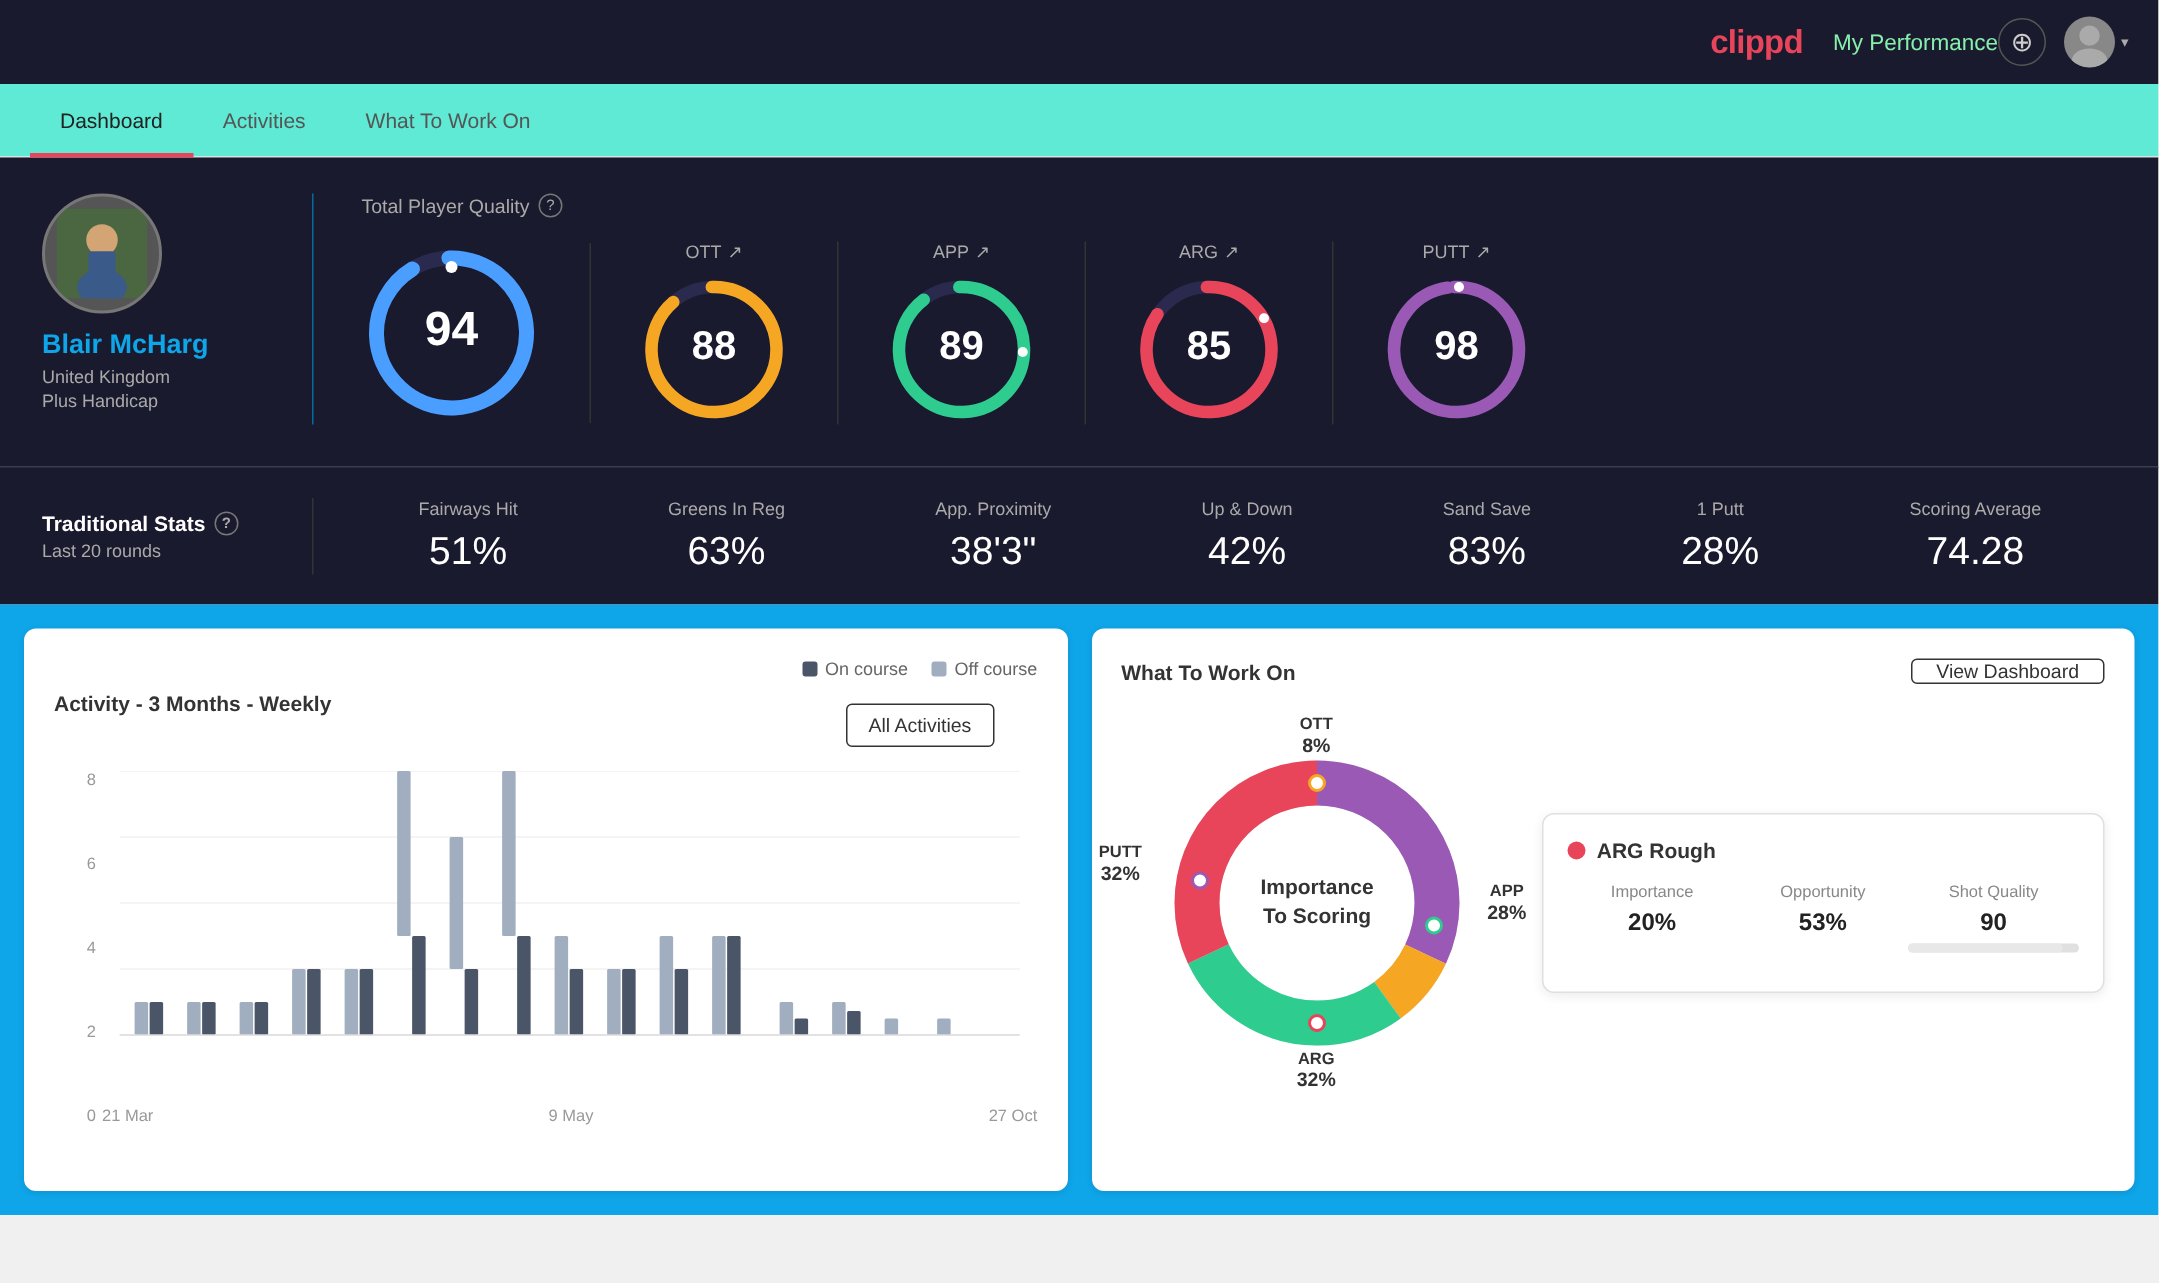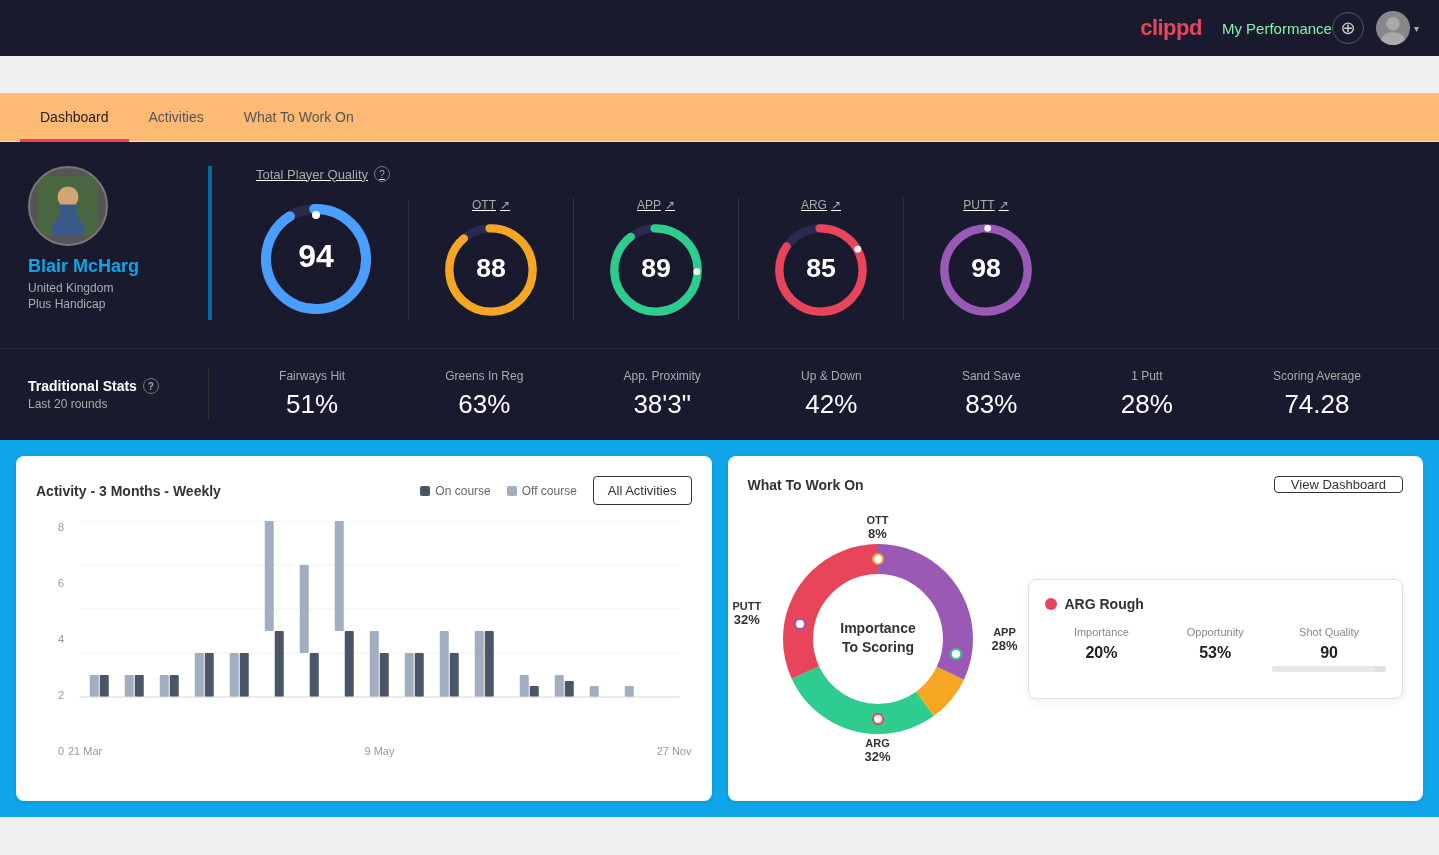--- a/index.html
+++ b/index.html
@@ -26,26 +26,25 @@
       background: none; border: none; cursor: pointer; display: flex; align-items: center; gap: 4px;
     }
     .avatar-circle {
       width: 34px; height: 34px; border-radius: 50%; background: #888;
       overflow: hidden; display: flex; align-items: center; justify-content: center;
     }
     .chevron { color: #aaa; font-size: 10px; }
 
     
     .nav-tabs {
-      background: #fdba74;
+      background: #5eead4;
       display: flex;
       align-items: center;
       border-bottom: 1px solid #e0e0e0;
       padding: 0 20px;
-      margin-top: 37px;
     }
     .nav-tab {
       padding: 16px 20px 14px;
       font-size: 14px;
       color: #555;
       cursor: pointer;
       border-bottom: 3px solid transparent;
       margin-bottom: -1px;
       font-weight: 500;
     }
@@ -75,23 +74,22 @@
       display: flex; align-items: center; justify-content: center;
       margin-bottom: 10px;
     }
     .player-avatar svg { width: 60px; height: 60px; }
     .player-name { font-size: 18px; font-weight: 700; color: #0ea5e9; margin-bottom: 4px; }
     .player-country { font-size: 12px; color: #aaa; }
     .player-handicap { font-size: 12px; color: #aaa; margin-top: 2px; }
 
     .stats-section {
       flex: 1;
-      border-left: 4px solid #0369a1;
-      padding-left: 44px;
-      text-decoration: underline;
+      border-left: 1px solid #0369a1;
+      padding-left: 32px;
     }
     .tpq-label {
       font-size: 13px; color: #aaa; margin-bottom: 16px;
       display: flex; align-items: center; gap: 6px;
     }
     .info-circle {
       width: 16px; height: 16px; border-radius: 50%; border: 1px solid #777;
       display: inline-flex; align-items: center; justify-content: center;
       font-size: 10px; color: #aaa; cursor: pointer;
     }
@@ -363,21 +361,21 @@
       <div class="stat-item-value">74.28</div>
     </div>
   </div>
 </div>
 
 <div class="bottom-section">
 
   <div class="card activity-card">
     <div class="card-header">
       <div class="card-title">Activity - 3 Months - Weekly</div>
-      <div style="display:flex; align-items:center; gap:16px;">
+      <div style="display:flex; align-items:center; gap:16px;flex-direction:column;">
         <div class="legend">
           <div class="legend-item">
             <div class="legend-dot" style="background:#4a5568;"></div>
             <span>On course</span>
           </div>
           <div class="legend-item">
             <div class="legend-dot" style="background:#a0aec0;"></div>
             <span>Off course</span>
           </div>
         </div>
@@ -448,21 +446,21 @@
         <rect x="510" y="165" width="9" height="11" fill="#a0aec0" rx="1"></rect>
 
         <rect x="545" y="165" width="9" height="11" fill="#a0aec0" rx="1"></rect>
 
         <line x1="0" y1="176" x2="600" y2="176" stroke="#ddd" stroke-width="1"></line>
       </svg>
 
       <div style="display:flex; justify-content:space-between; margin-top:4px; font-size:11px; color:#999;">
         <span>21 Mar</span>
         <span>9 May</span>
-        <span>27 Nov</span>
+        <span>27 Oct</span>
       </div>
     </div>
   </div>
 
   <div class="card work-on-card">
     <div class="card-header">
       <div class="card-title">What To Work On</div>
       <button class="view-dashboard-btn">View Dashboard</button>
     </div>
 

